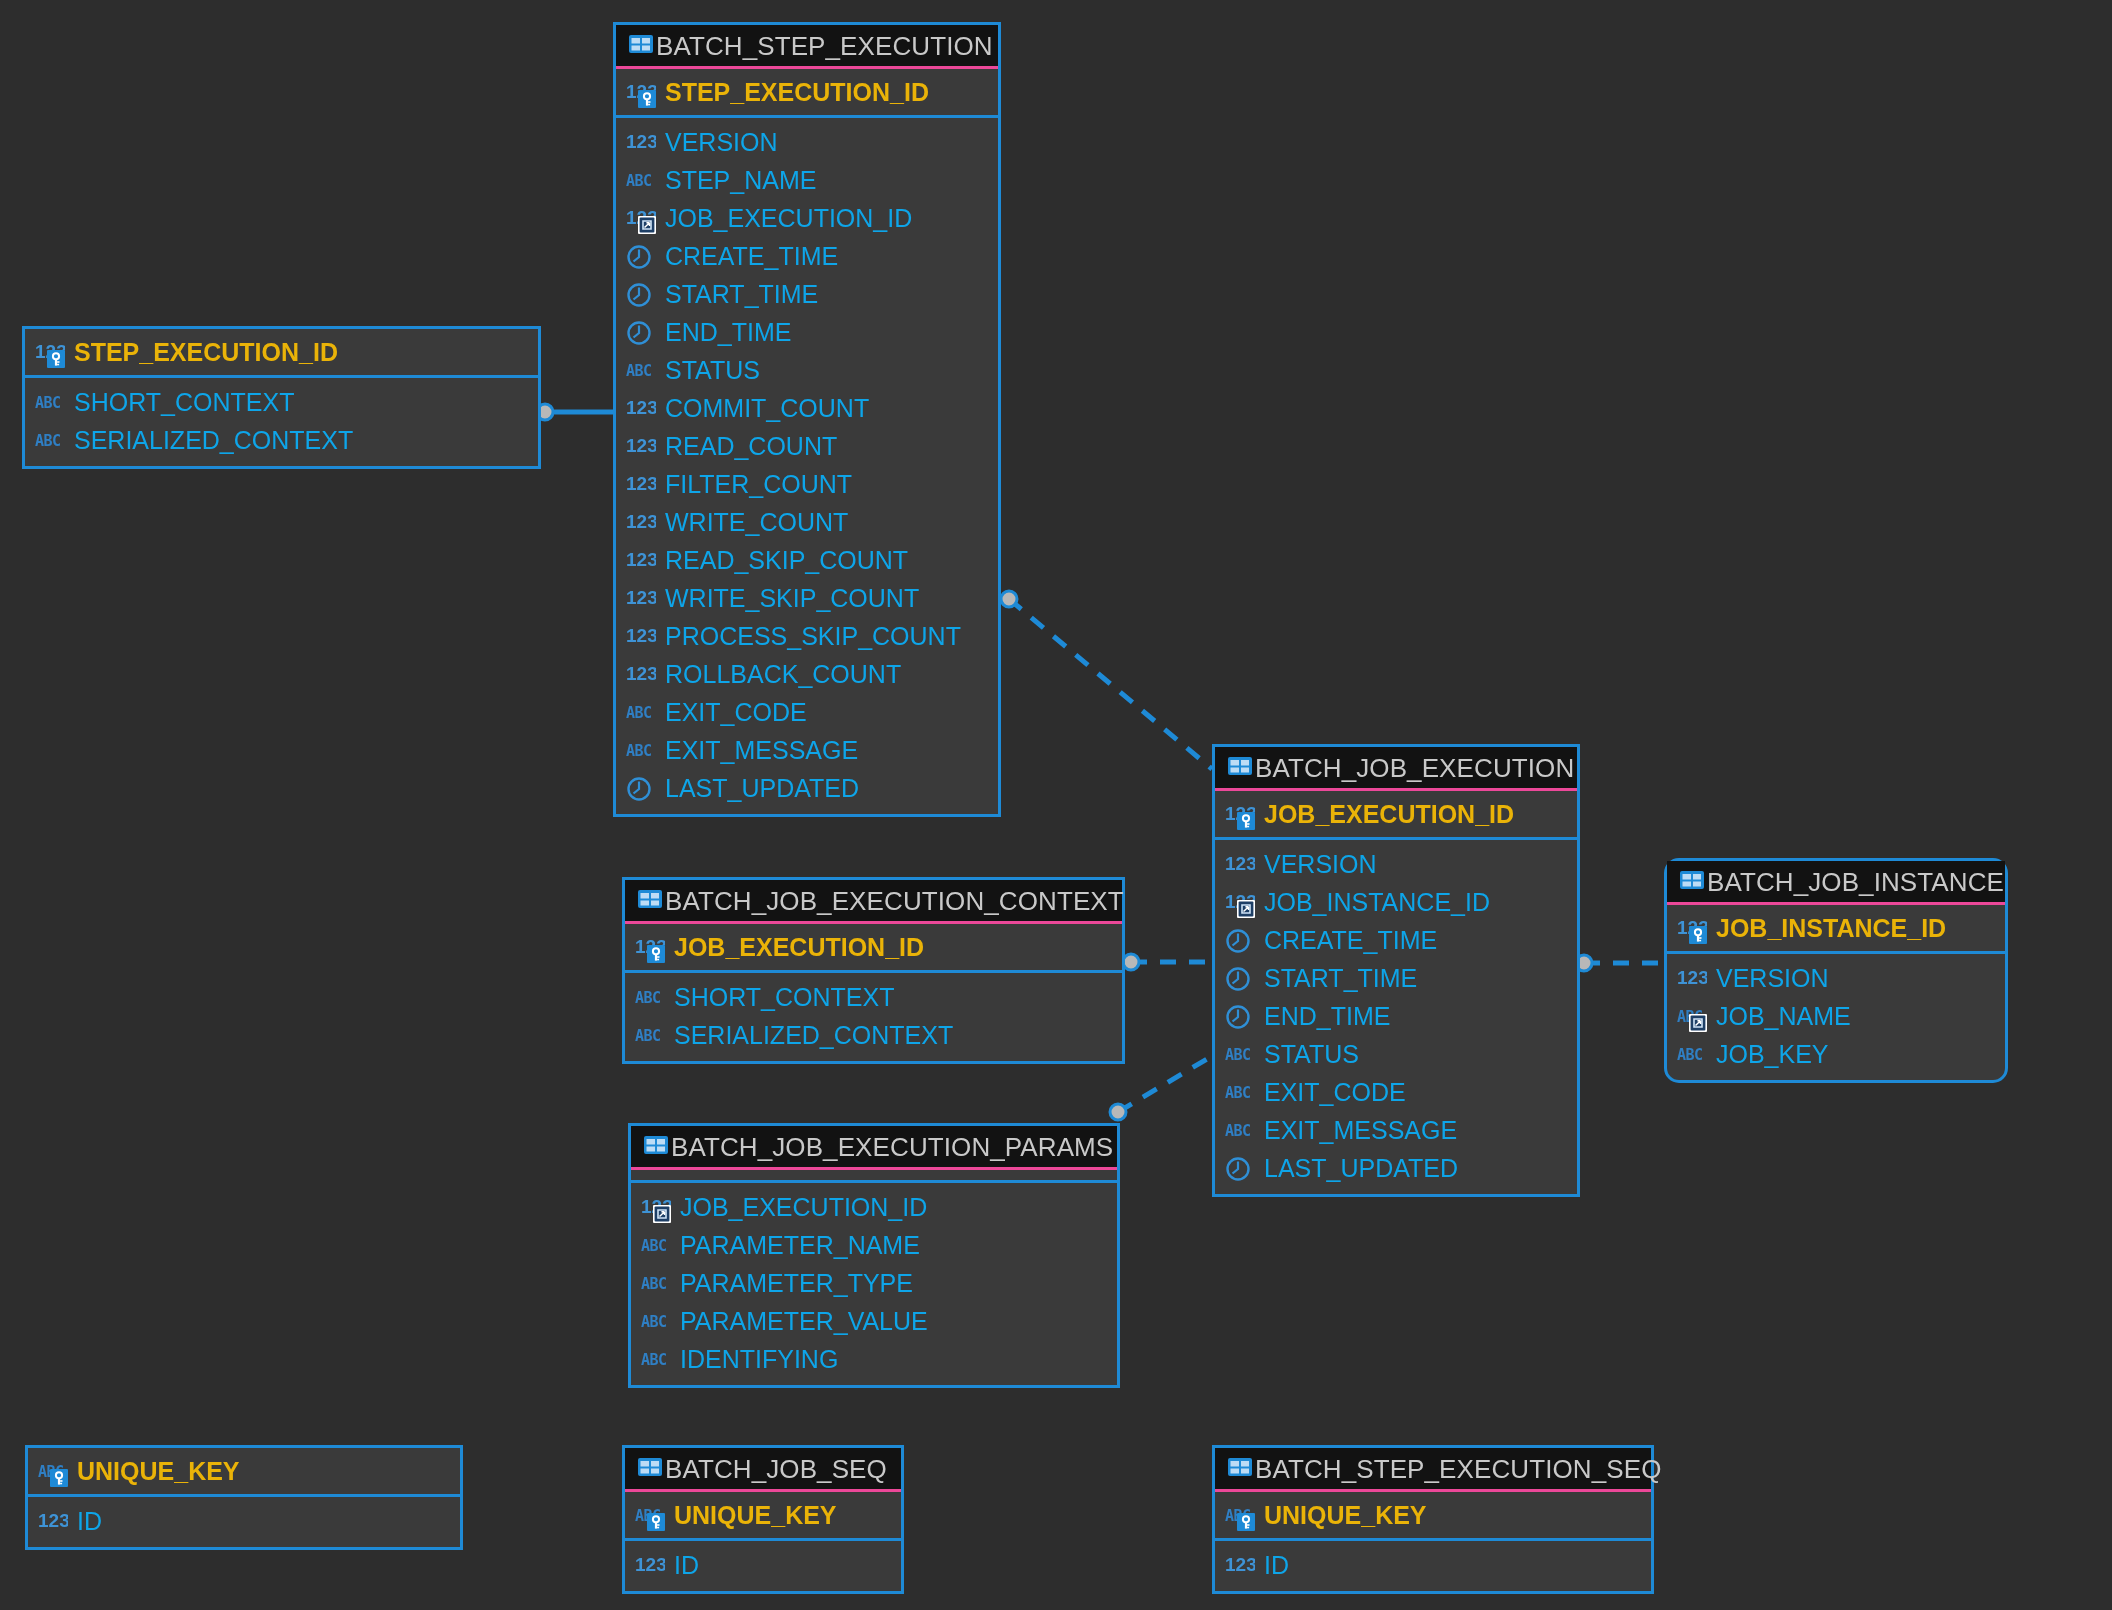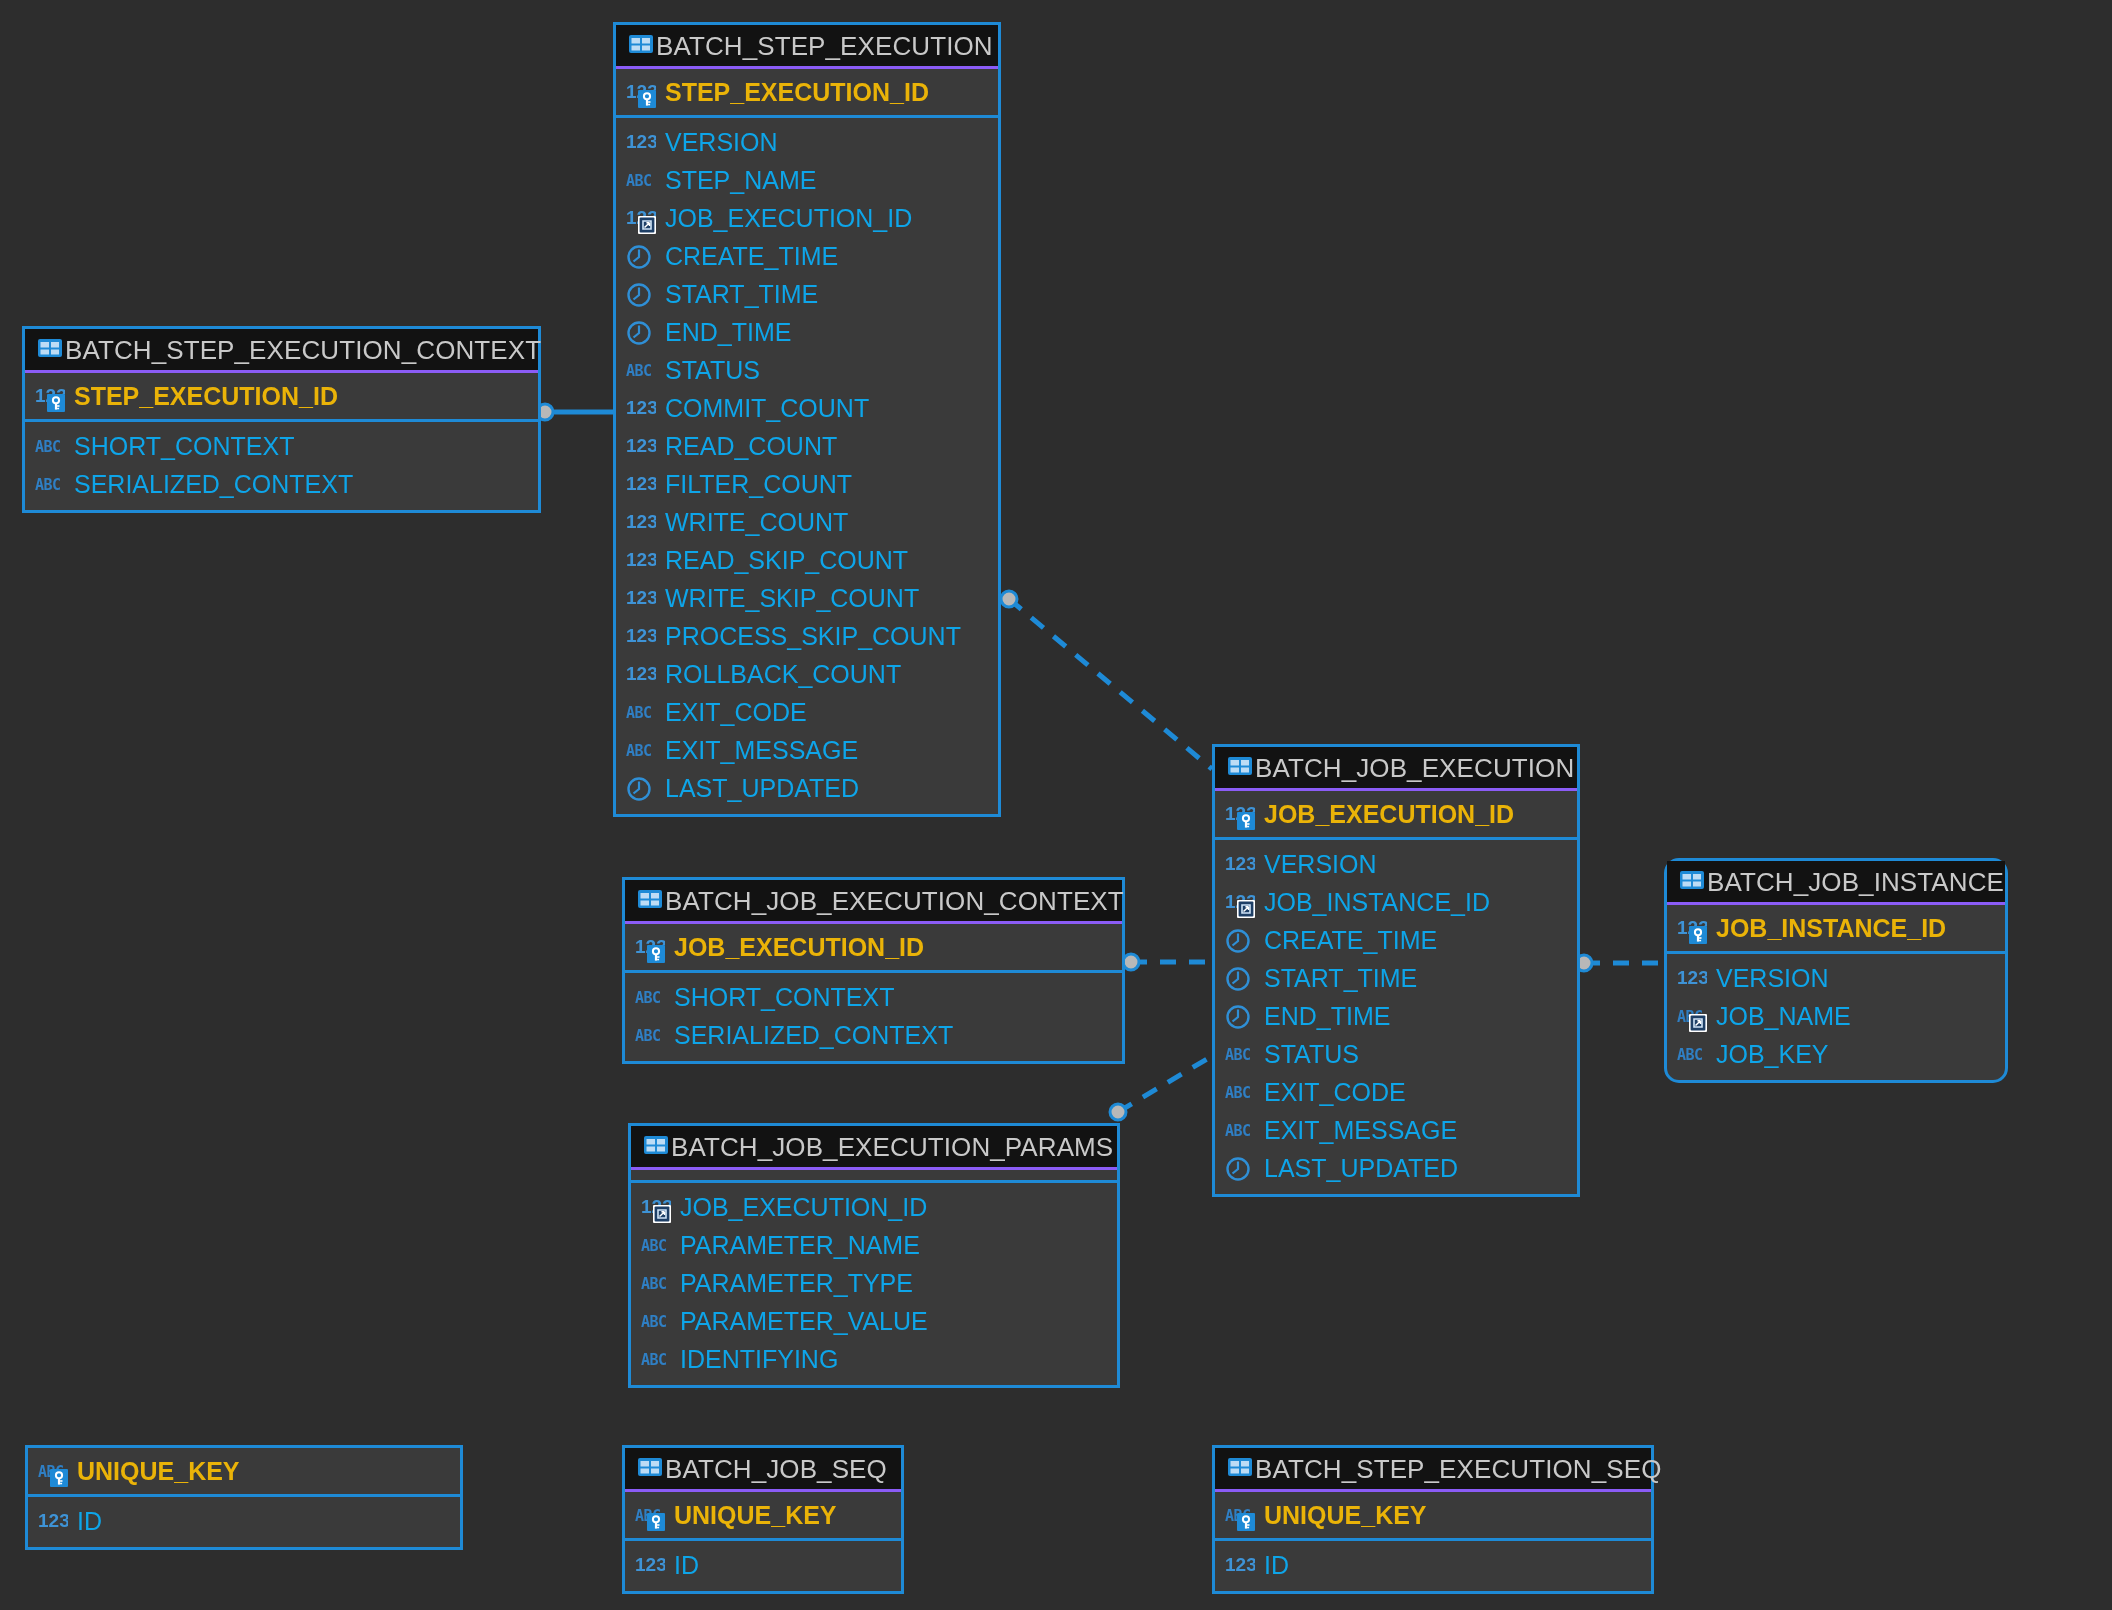--- a/index.html
+++ b/index.html
@@ -19,21 +19,21 @@
     border:3px solid #1e8ad6;
     background:#3a3a3a;
     box-sizing:border-box;
   }
   .tbl-head{
     background:#121212;
     height:44px;
     display:flex;align-items:center;
     padding:0 10px 0 12px;
     box-sizing:border-box;
-    border-bottom:3px solid #8b5cf6;
+    border-bottom:3px solid #ec4899;
   }
   .tbl-title{
     color:#c9c9c9;font-size:26px;line-height:26px;white-space:nowrap;letter-spacing:.1px;
   }
   .pk-sect{border-bottom:3px solid #1e8ad6;}
   .pk-sect.empty{height:10px;}
   .row{
     height:38px;display:flex;align-items:center;
     padding-left:10px;box-sizing:border-box;white-space:nowrap;
   }
@@ -259,32 +259,20 @@
             <svg width="30" height="26" viewBox="0 0 30 26">
               <circle cx="13" cy="14" r="10.5" fill="none" stroke="#2f8fd6" stroke-width="2.4"></circle>
               <path d="M13 6.5 L13 14 L7.5 18.5" fill="none" stroke="#2f8fd6" stroke-width="2.2"></path>
             </svg>
           </span>
           <span class="col-name">LAST_UPDATED</span>
         </div>
       </div>
     </div>
     <div class="tbl" style="left: 22px; top: 326px; width: 519px;">
-      <div class="tbl-head">
-        <span class="ic" style="width: 28px; flex: 0 0 28px;">
-          <svg width="26" height="22" viewBox="0 0 26 22">
-            <rect x="1" y="2" width="24" height="18" fill="#1e8ad6" rx="2"></rect>
-            <rect x="3.5" y="5" width="8.5" height="5.5" fill="#bddcf5"></rect>
-            <rect x="14" y="5" width="8" height="5.5" fill="#bddcf5"></rect>
-            <rect x="3.5" y="12.5" width="8.5" height="5" fill="#bddcf5"></rect>
-            <rect x="14" y="12.5" width="8" height="5" fill="#bddcf5"></rect>
-          </svg>
-        </span>
-        <span class="tbl-title">BATCH_STEP_EXECUTION_CONTEXT</span>
-      </div>
       <div class="pk-sect">
         <div class="row">
           <span class="ic">
             <svg width="30" height="24" viewBox="0 0 30 24">
               <text x="0" y="19" fill="#3e93d6" font-family="&quot;Liberation Sans&quot;,sans-serif" font-size="19" font-weight="bold">123</text>
             </svg>
             <span class="badge">
               <svg width="18" height="18" viewBox="0 0 18 18">
                 <rect x="0" y="0" width="18" height="18" fill="#1e8ad6" rx="1"></rect>
                 <circle cx="9" cy="6.3" r="3.1" fill="none" stroke="#ffffff" stroke-width="2"></circle>

